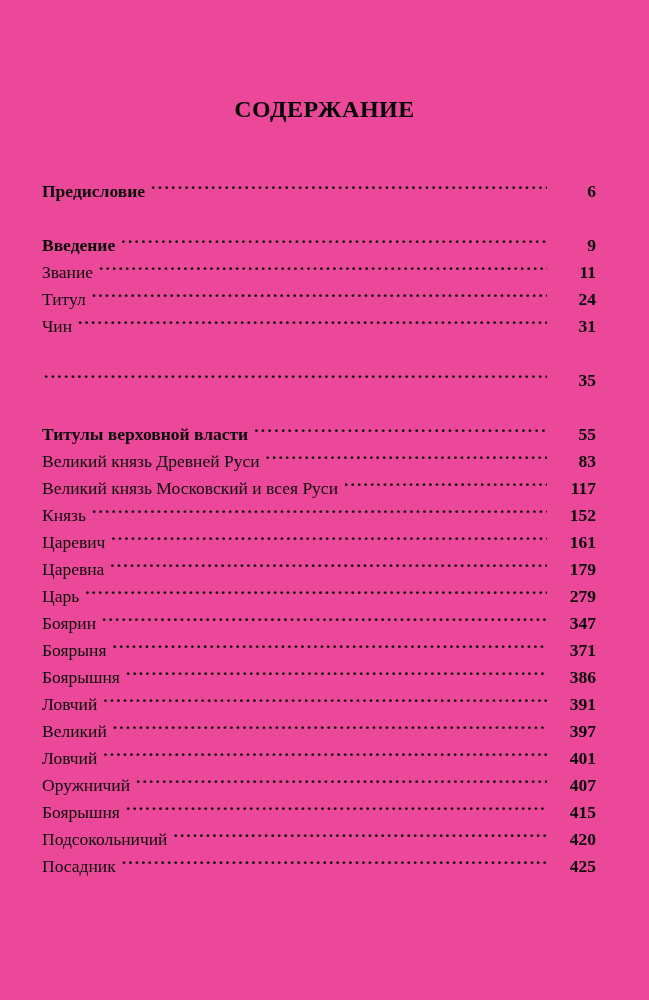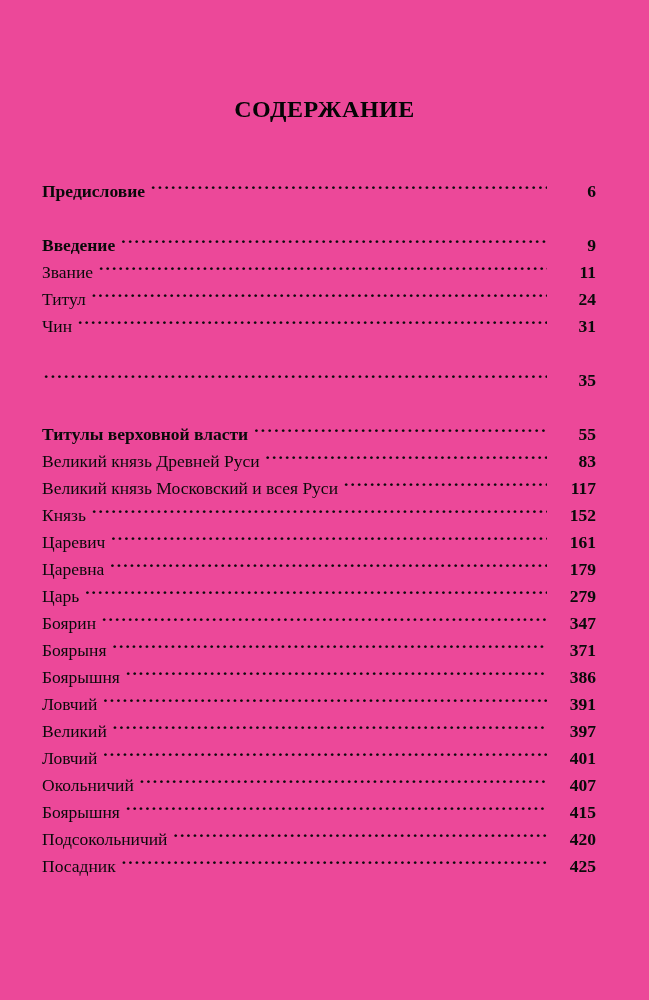--- a/index.html
+++ b/index.html
@@ -189,21 +189,21 @@
         <span class="toc-label">Великий</span>
         <span class="toc-dots"></span>
         <span class="toc-page">397</span>
       </div>
       <div class="toc-row level-1">
         <span class="toc-label">Ловчий</span>
         <span class="toc-dots"></span>
         <span class="toc-page">401</span>
       </div>
       <div class="toc-row level-1">
-        <span class="toc-label">Окольничий</span>
+        <span class="toc-label">Оружничий</span>
         <span class="toc-dots"></span>
         <span class="toc-page">407</span>
       </div>
       <div class="toc-row level-1">
         <span class="toc-label">Боярышня</span>
         <span class="toc-dots"></span>
         <span class="toc-page">415</span>
       </div>
       <div class="toc-row level-1">
         <span class="toc-label">Подсокольничий</span>

